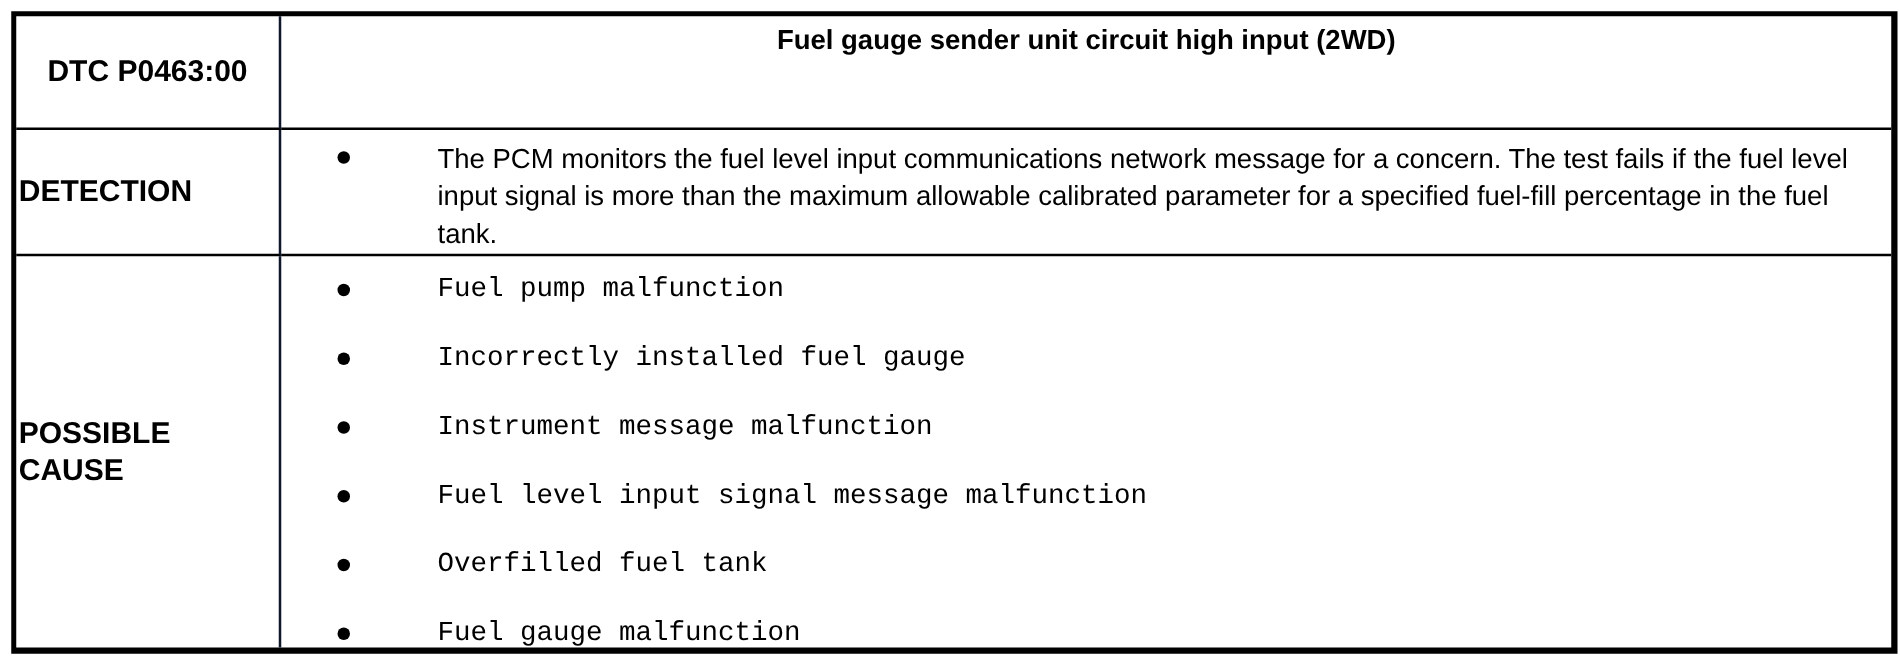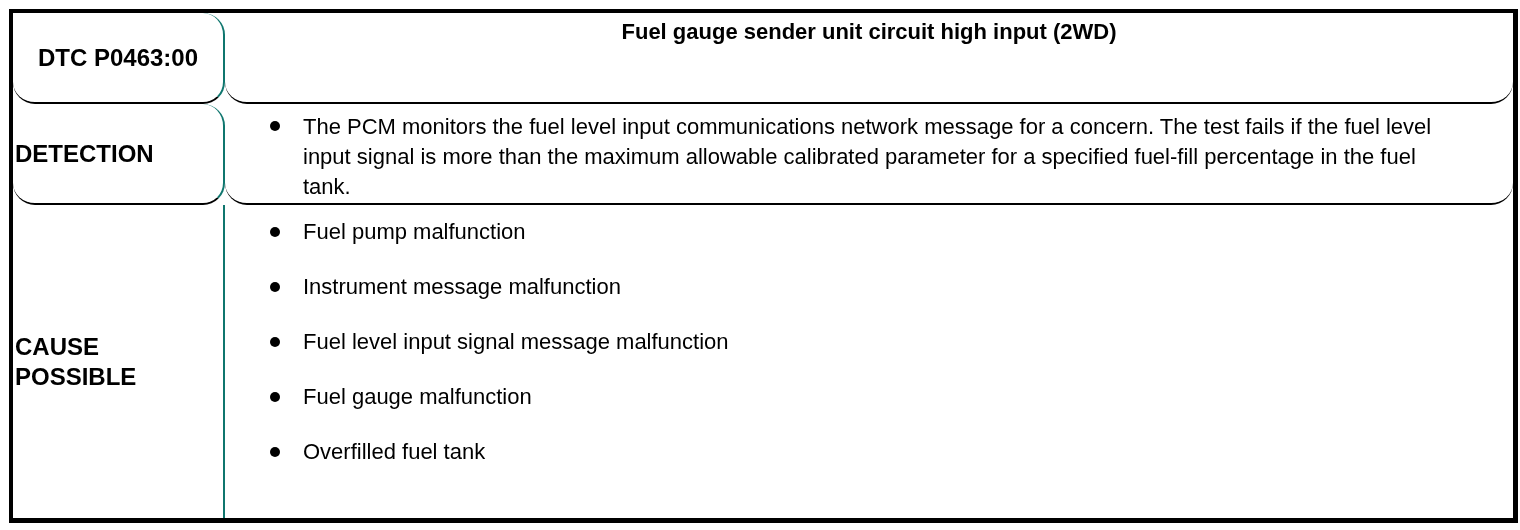--- a/index.html
+++ b/index.html
@@ -28,22 +28,22 @@
     background: #ffffff;
     display: grid;
     grid-template-columns: 212px 1fr;
     grid-template-rows: 91px 101px 1fr;
     font-size: 22px;
   }
   .cell {
     box-sizing: border-box;
     overflow: hidden;
   }
-  .v-border { border-right: 2px solid #0f766e; }
-  .h-border { border-bottom: 2px solid #000000; border-radius: 22px; }
+  .v-border { border-right: 2px solid #0f172a; }
+  .h-border { border-bottom: 2px solid #000000; }
 
   
   .dtc-code-cell {
     display: flex;
     align-items: center;
     justify-content: center;
     font-weight: bold;
     font-size: 24px;
     white-space: nowrap;
   }
@@ -69,36 +69,37 @@
     line-height: 30px;
   }
 
   
   .detection-body-cell { padding-top: 8px; }
   .cause-body-cell { padding-top: 14px; }
 
   .bullet-row {
     display: flex;
     align-items: flex-start;
+    gap: 47px;
   }
   .dot {
     width: 10px;
     height: 10px;
     border-radius: 50%;
     background: #000000;
     flex: none;
     margin: 8px 23px 0 45px;
   }
   .bullet-row.para-row .dot { margin-top: 9px; }
   .para {
     line-height: 30px;
     max-width: 1135px;
   }
   .cause-item { margin-bottom: 30px; }
-  .cause-item .item-text { line-height: 25px; }
+  .cause-item .item-text { line-height: 25px; font-family: Liberation Mono, monospace; }
 </style>
 </head>
 <body>
 
 <div class="dtc-table">
 
   <div class="cell v-border h-border dtc-code-cell">
     <span>DTC P0463:00</span>
   </div>
   <div class="cell h-border dtc-title-cell">
@@ -109,39 +110,43 @@
     <span>DETECTION</span>
   </div>
   <div class="cell h-border detection-body-cell">
     <div class="bullet-row para-row">
       <span class="dot"></span>
       <div class="para">The PCM monitors the fuel level input communications network message for a concern. The test fails if the fuel level input signal is more than the maximum allowable calibrated parameter for a specified fuel-fill percentage in the fuel tank.</div>
     </div>
   </div>
 
   <div class="cell v-border label-cell">
+    <span>POSSIBLE</span>
     <span>CAUSE</span>
-    <span>POSSIBLE</span>
   </div>
   <div class="cell cause-body-cell">
     <div class="bullet-row cause-item">
       <span class="dot"></span>
       <div class="item-text">Fuel pump malfunction</div>
+    </div>
+    <div class="bullet-row cause-item">
+      <span class="dot"></span>
+      <div class="item-text">Incorrectly installed fuel gauge</div>
     </div>
     <div class="bullet-row cause-item">
       <span class="dot"></span>
       <div class="item-text">Instrument message malfunction</div>
     </div>
     <div class="bullet-row cause-item">
       <span class="dot"></span>
       <div class="item-text">Fuel level input signal message malfunction</div>
     </div>
     <div class="bullet-row cause-item">
       <span class="dot"></span>
-      <div class="item-text">Fuel gauge malfunction</div>
+      <div class="item-text">Overfilled fuel tank</div>
     </div>
     <div class="bullet-row cause-item">
       <span class="dot"></span>
-      <div class="item-text">Overfilled fuel tank</div>
+      <div class="item-text">Fuel gauge malfunction</div>
     </div>
   </div>
 
 </div>
 
 </body></html>

